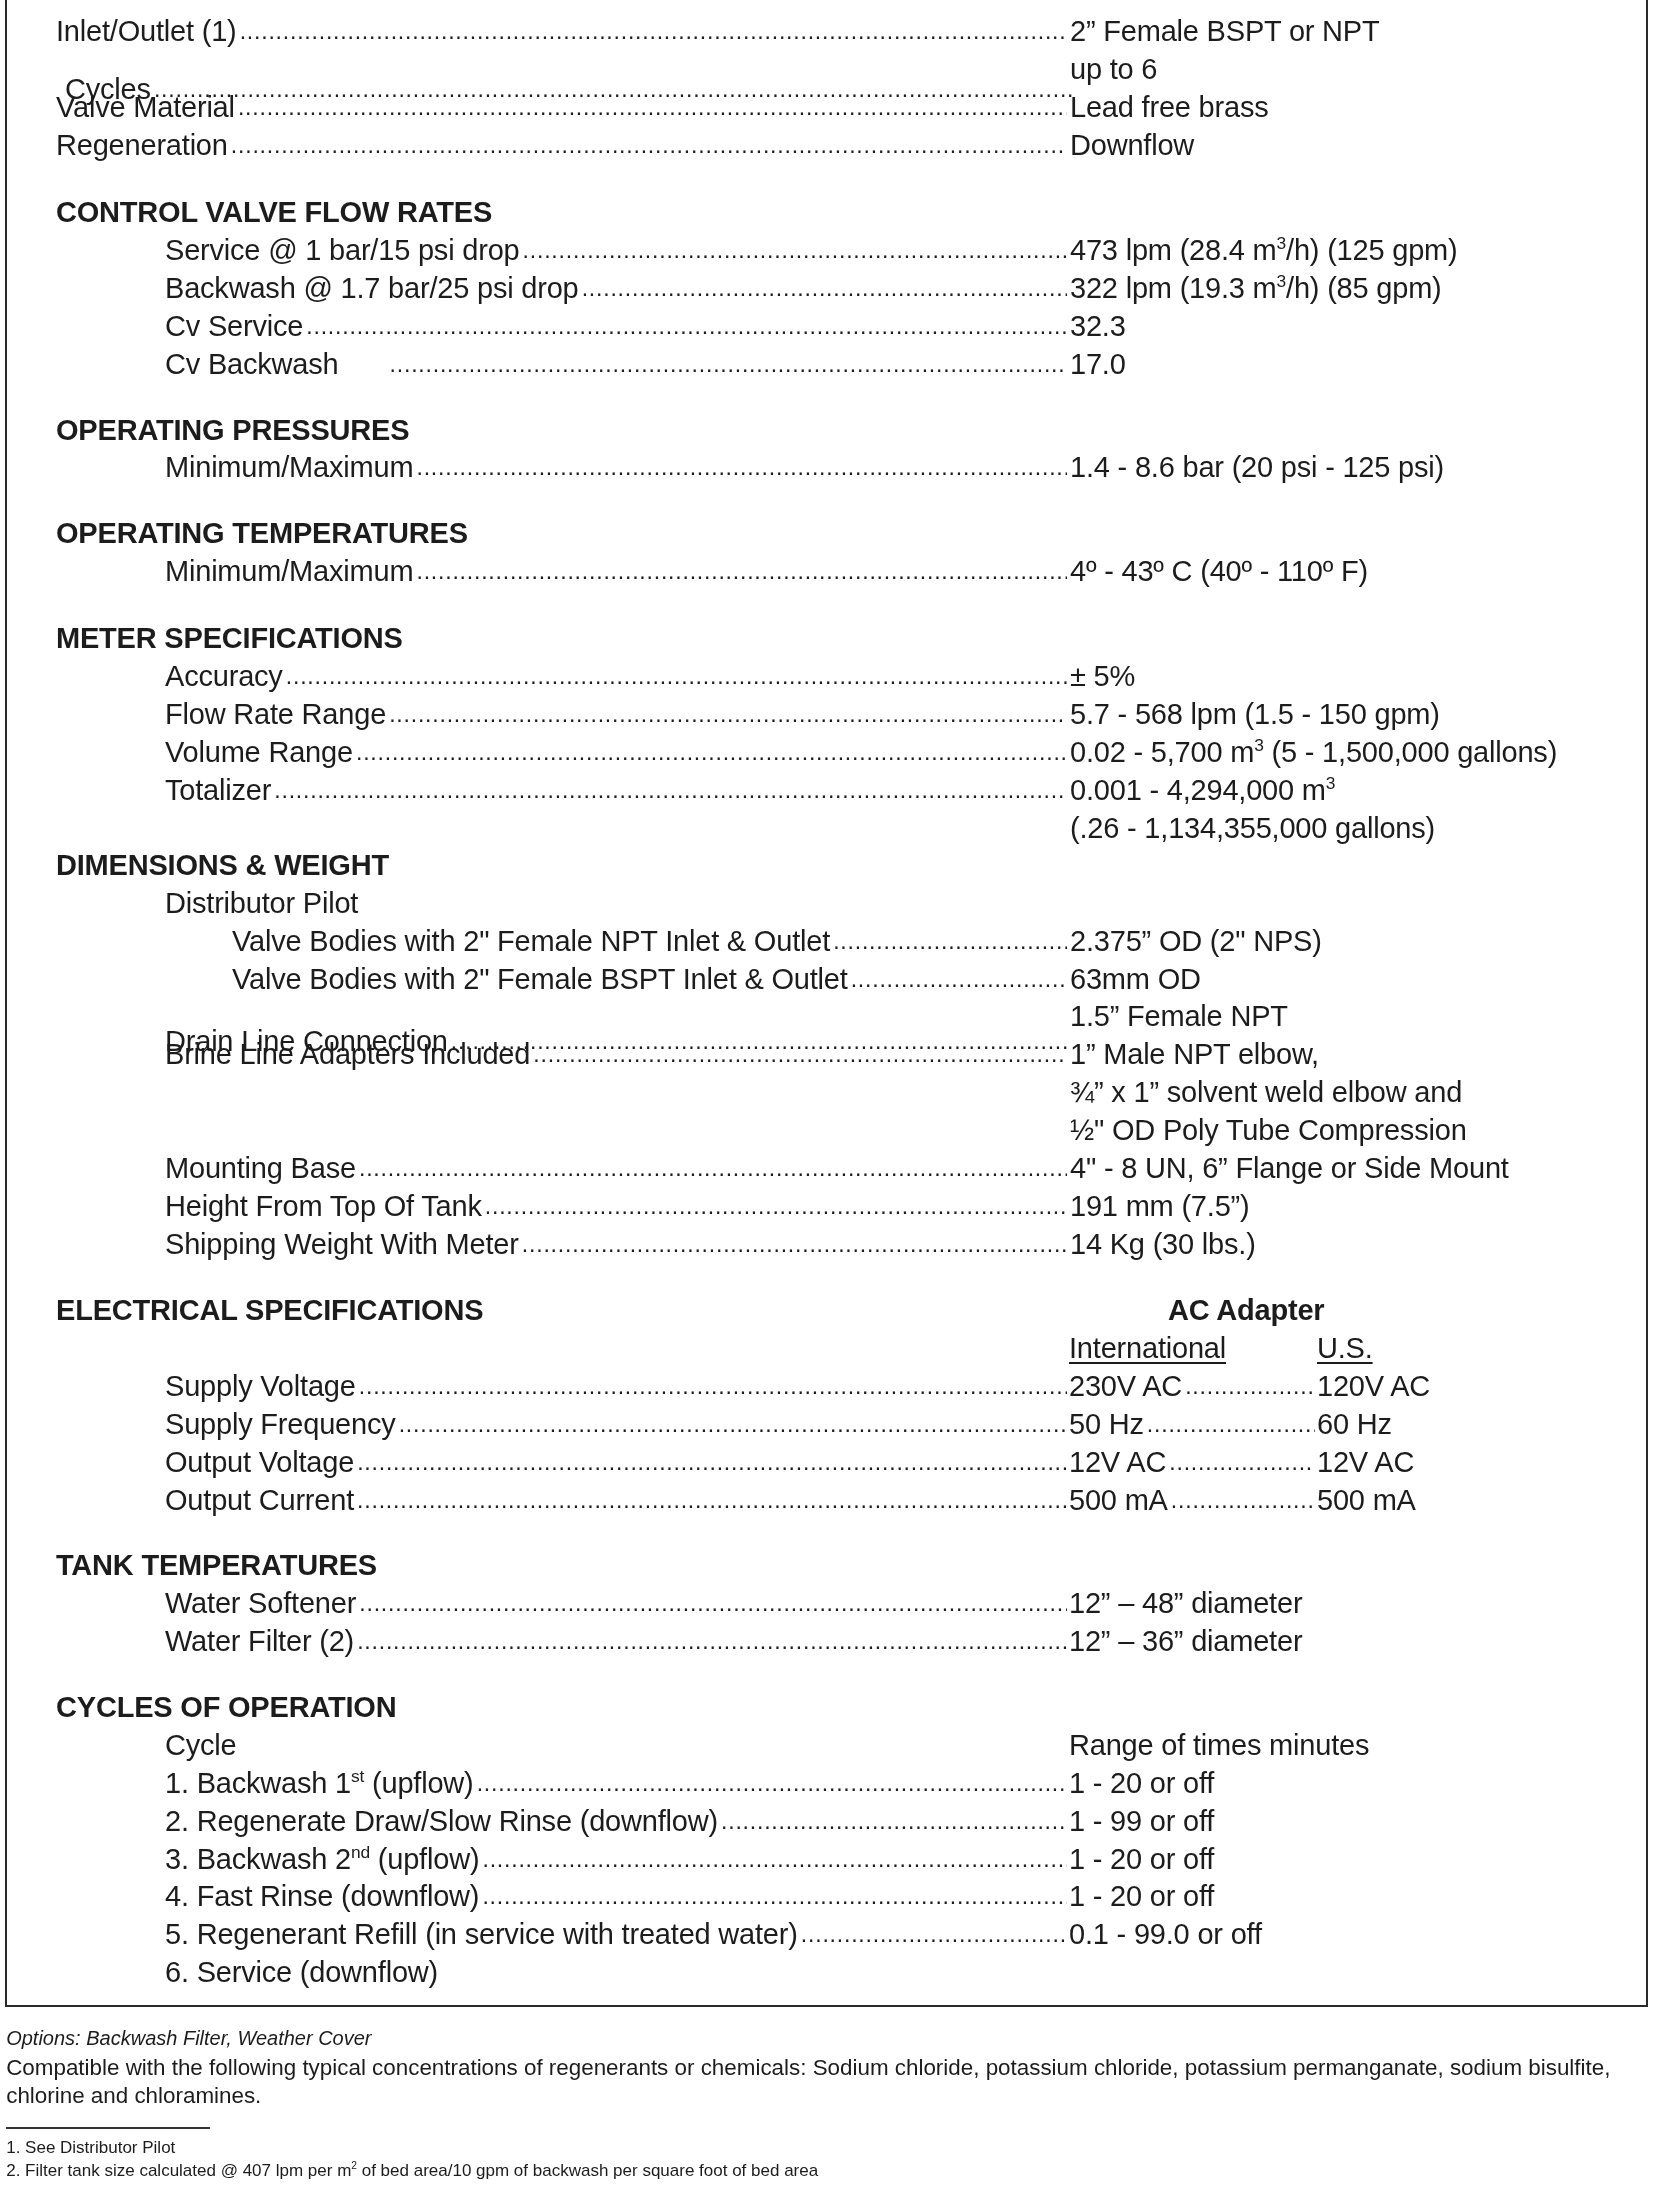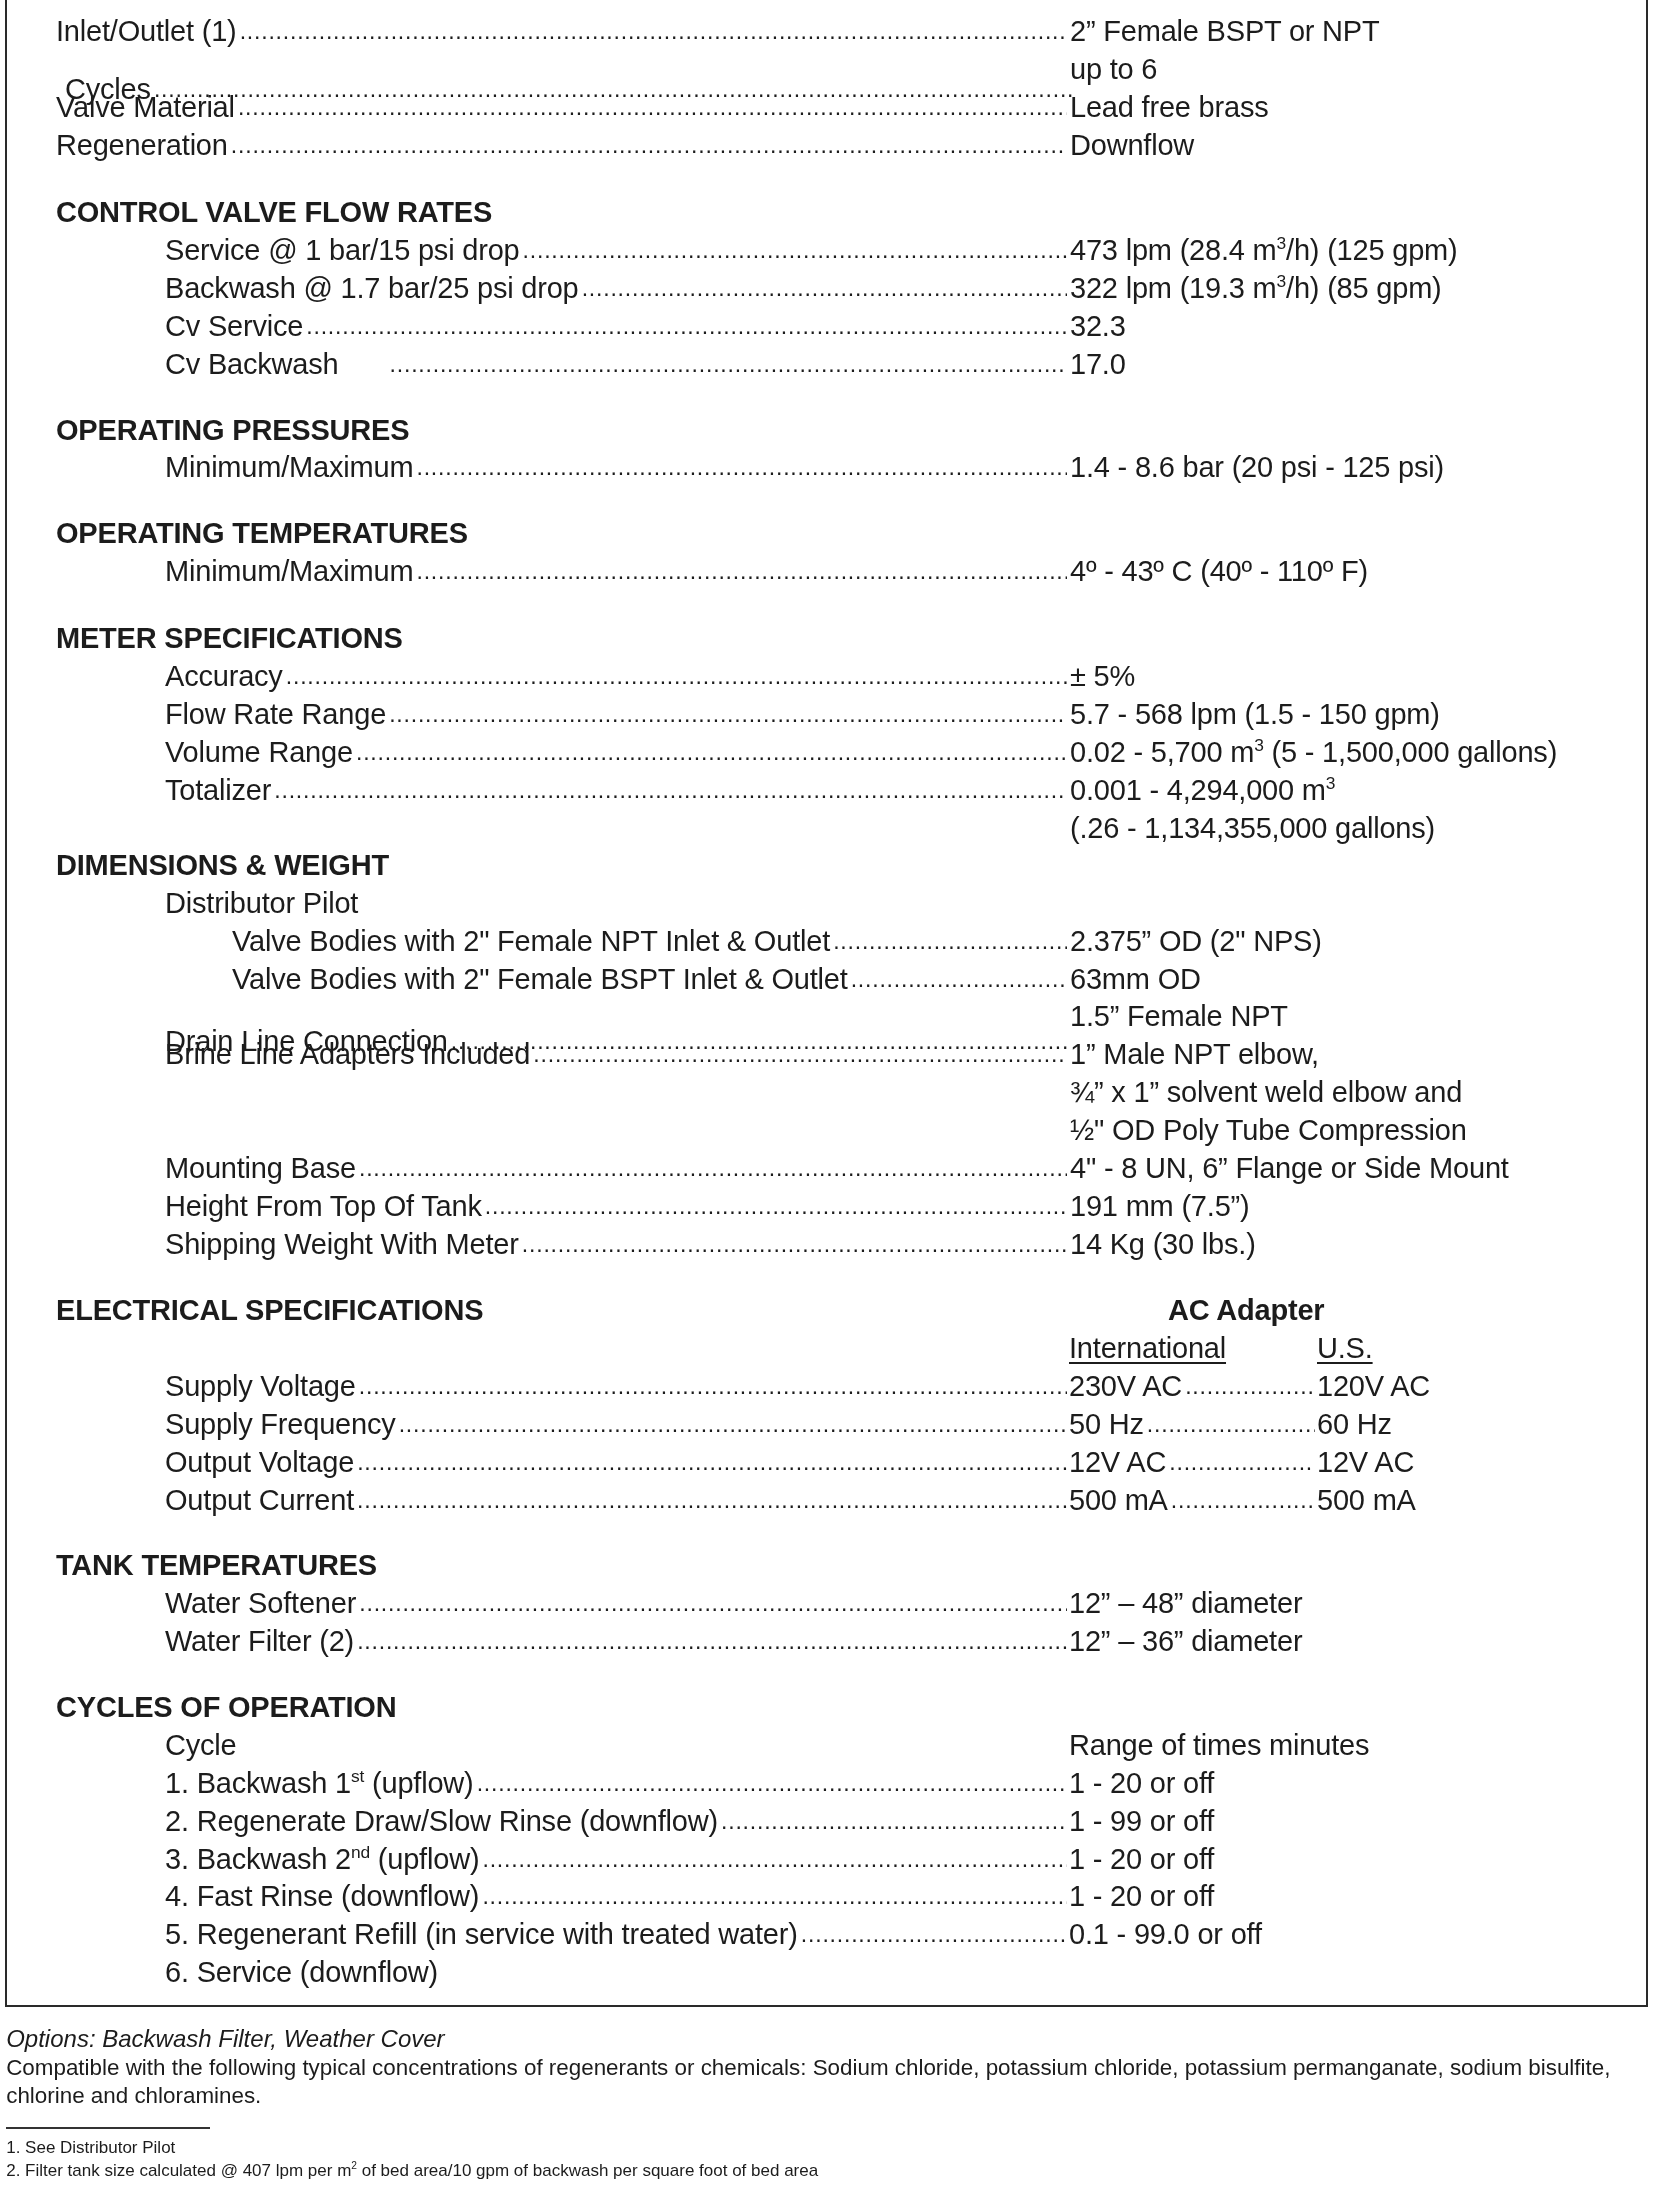--- a/index.html
+++ b/index.html
@@ -27,21 +27,21 @@
     content: "................................................................................................................................................................................................................................................";
   }
   .val { position: absolute; }
   .head {
     position: absolute; left: 56px; font-weight: bold; font-size: 29px;
     line-height: 38px; height: 38px; letter-spacing: -0.2px; white-space: nowrap;
   }
   sup { font-size: 60%; line-height: 0; vertical-align: super; }
   .u { text-decoration: underline; text-underline-offset: 3.9px; }
   .note-italic {
-    position: absolute; left: 6.2px; font-style: italic; font-size: 24px; line-height: 31px;
+    position: absolute; left: 6.2px; font-style: italic; font-size: 20px; line-height: 31px;
   }
   .note {
     position: absolute; left: 6.2px; font-size: 22.4px; line-height: 28px; width: 1624px;
   }
   .fn-rule { position: absolute; left: 6.2px; top: 2127px; width: 204px; height: 1.5px; background: #333; }
   .fn { position: absolute; left: 6.2px; font-size: 17px; line-height: 23px; white-space: nowrap; }
 </style>
 </head>
 <body>
 

